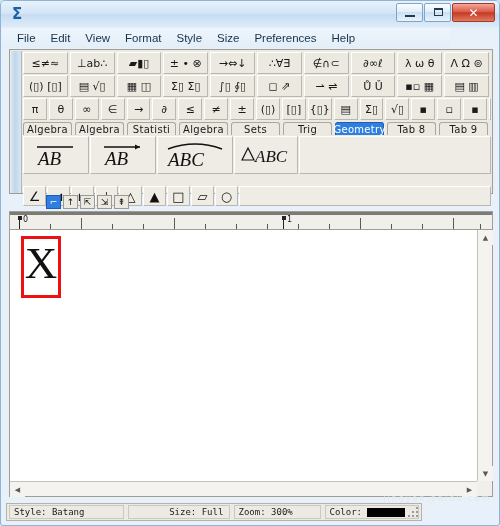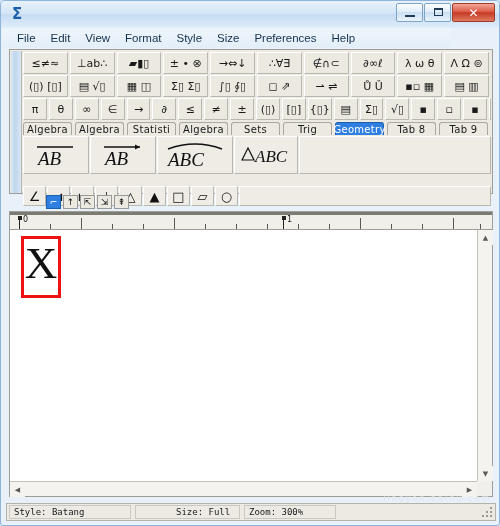--- a/index.html
+++ b/index.html
@@ -190,21 +190,21 @@
     display:flex;align-items:center;justify-content:center;
     font-family:"DejaVu Sans",sans-serif;font-size:7px;color:#5a5a54;
     background:#f4f3f0;
   }
   .corner-box{
     position:absolute;right:0;bottom:0;width:15px;height:15px;background:#f0efec;
   }
 
   
   .statusbar{
-    position:absolute;left:5px;bottom:4px;width:490px;height:18px;
+    position:absolute;left:5px;bottom:4px;width:416px;height:18px;
     background:#eceae3;border:1px solid #b3b3ab;box-sizing:border-box;
     display:flex;align-items:center;
   }
   .sb-cell{
     height:14px;margin:0 2px;padding:0 4px;
     border:1px solid #c9c9c1;
     background:#eceae3;
     display:flex;align-items:center;
     font-family:"DejaVu Sans Mono","DejaVu Sans",monospace;
     font-size:9px;color:#1a1a1a;white-space:nowrap;
@@ -416,20 +416,24 @@
     </div>
 
     <div class="watermark">
       <span class="sub">jingyan.baidu.com</span>
     </div>
 
     <div class="statusbar">
       <div class="sb-cell" style="width:122px;">Style: Batang</div>
       <div class="sb-cell" style="width:105px;padding-left:40px;">Size: Full</div>
       <div class="sb-cell" style="width:92px;">Zoom: 300%</div>
+      <div class="sb-cell" style="width:100px;">
+        <span>Color:</span>
+        <span class="color-swatch" style="background: rgb(0, 0, 0);"></span>
+      </div>
       <div class="grip">
         <i style="right:0;bottom:0;"></i>
           <i style="right:4px;bottom:0;"></i>
           <i style="right:8px;bottom:0;"></i>
         <i style="right:0;bottom:4px;"></i>
           <i style="right:4px;bottom:4px;"></i>
         <i style="right:0;bottom:8px;"></i>
       </div>
     </div>
 

